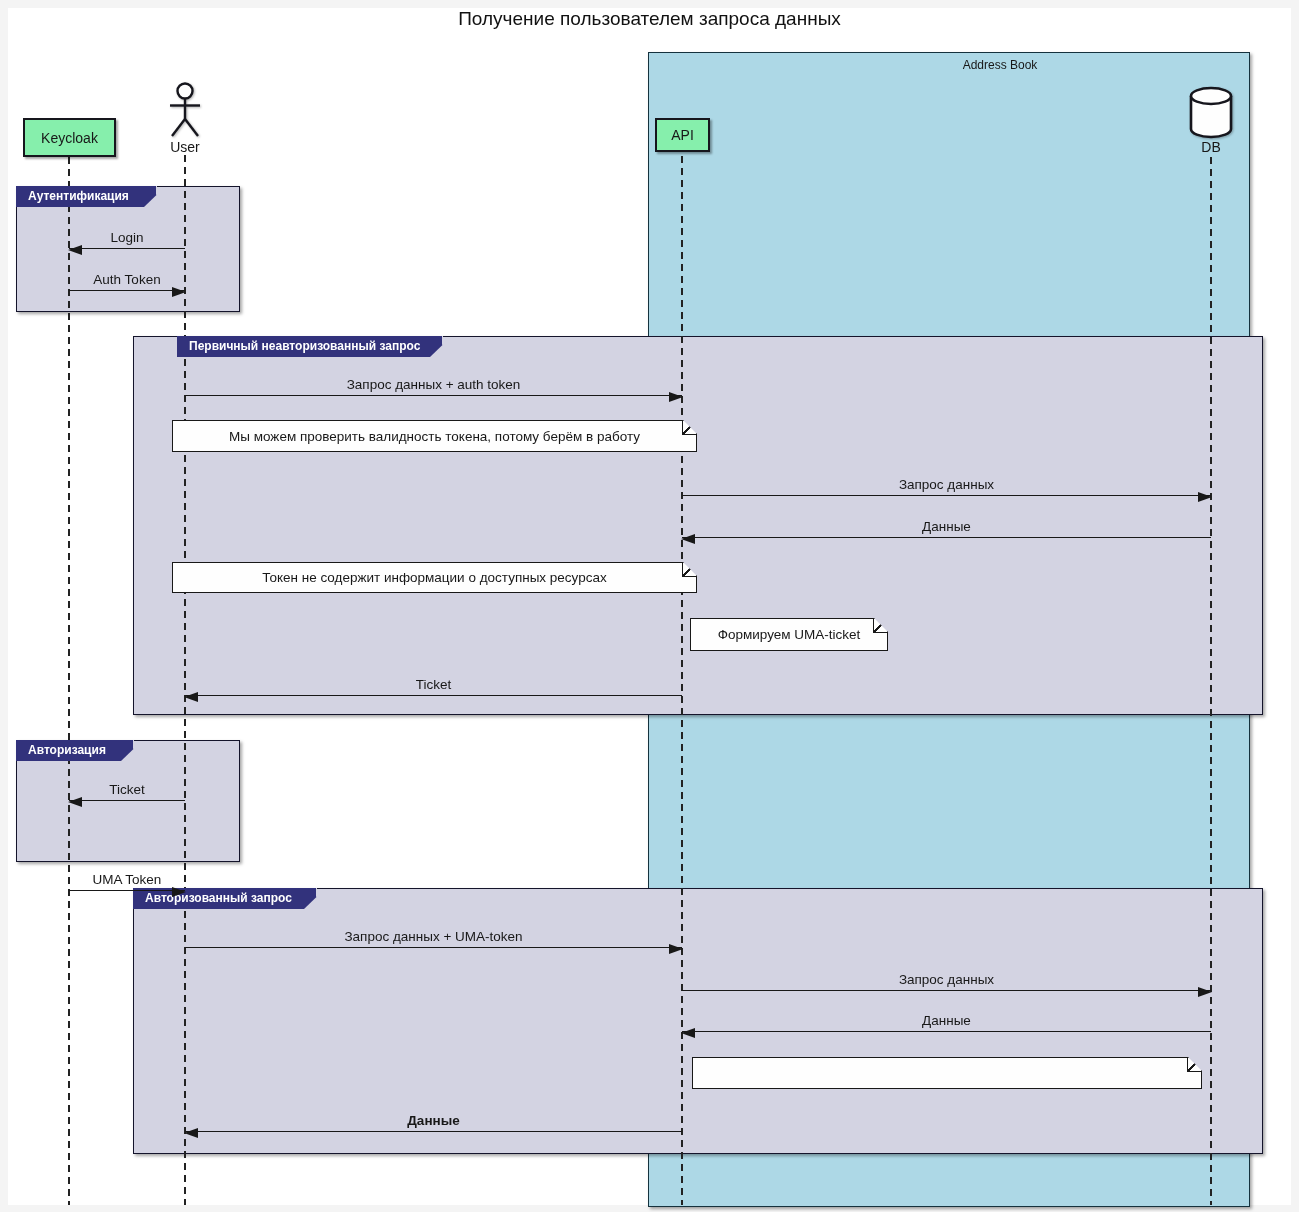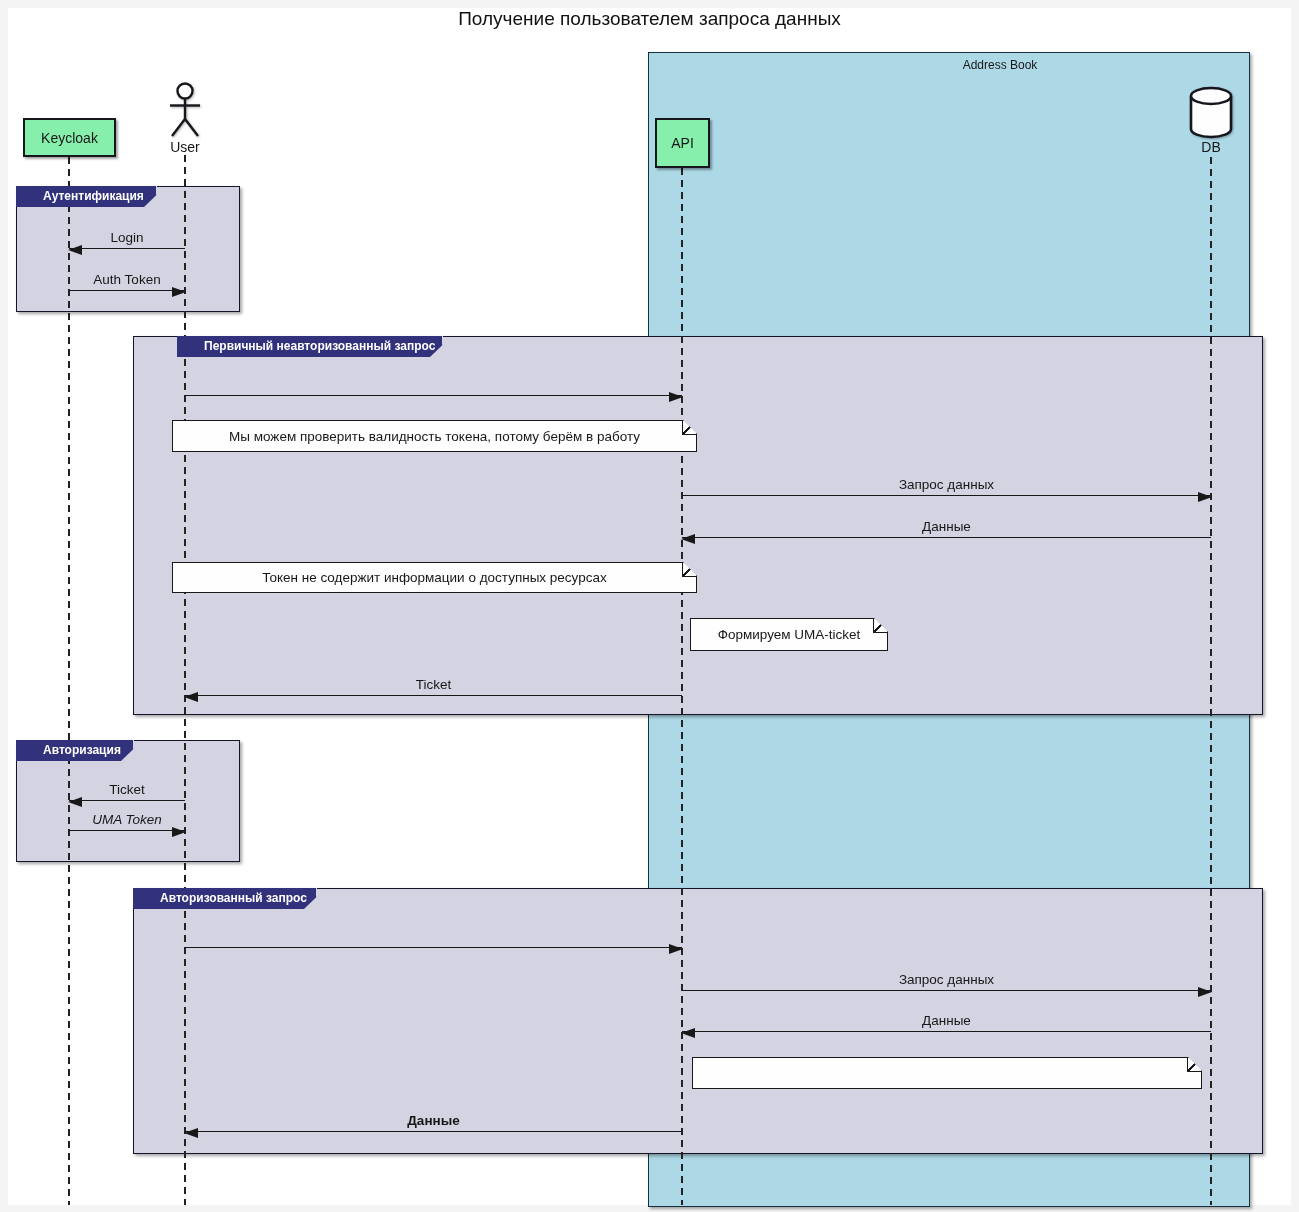--- a/index.html
+++ b/index.html
@@ -31,21 +31,21 @@
 
   
   .frame{
     background:#d3d3e2;border:1.6px solid #14142b;box-sizing:border-box;
     box-shadow:2px 2px 3px rgba(0,0,0,.35);z-index:2;
   }
   .frame-tab{
     position:absolute;z-index:4;height:21px;background:#32327c;
     clip-path:polygon(0 0,100% 0,100% 40%,calc(100% - 13px) 100%,0 100%);
     color:#ffffff;font-size:12px;font-weight:bold;
-    line-height:21px;padding-left:27px;box-sizing:border-box;
+    line-height:21px;padding-left:12px;box-sizing:border-box;
     border-right:1px solid #d3d3e2;
   }
 
   
   .msg{position:absolute;height:19px;z-index:5;}
   .msg-label{position:absolute;left:0;right:0;bottom:4px;text-align:center;font-size:13.5px;white-space:nowrap;margin-top:44px;}
   .msg-line{position:absolute;left:0;right:0;bottom:0;height:0;border-bottom:1.4px solid #181818;}
   .head-right{position:absolute;right:-1px;bottom:-6px;width:0;height:0;
     border-left:14px solid #181818;border-top:5.5px solid transparent;border-bottom:5.5px solid transparent;}
   .head-left{position:absolute;left:-1px;bottom:-6px;width:0;height:0;
@@ -107,21 +107,21 @@
 
 <svg class="abs shape" style="left:165px;top:82px;" width="40" height="56" viewBox="0 0 40 56">
   <circle cx="20" cy="9" r="7.5" fill="#fefefe" stroke="#16161d" stroke-width="2.4"></circle>
   <line x1="20" y1="16.5" x2="20" y2="37" stroke="#16161d" stroke-width="2.4"></line>
   <line x1="5" y1="23.5" x2="35" y2="23.5" stroke="#16161d" stroke-width="2.4"></line>
   <line x1="20" y1="37" x2="7" y2="54" stroke="#16161d" stroke-width="2.4"></line>
   <line x1="20" y1="37" x2="33" y2="54" stroke="#16161d" stroke-width="2.4"></line>
 </svg>
 <div class="abs plabel" style="left:150px;top:139px;width:70px;">User</div>
 
-<div class="abs pbox" style="left:655px;top:118px;width:55px;height:50px;">
+<div class="abs pbox" style="left:655px;top:118px;width:55px;height:34px;">
   <span>API</span>
 </div>
 
 <svg class="abs shape" style="left:1188px;top:85px;" width="46" height="54" viewBox="0 0 46 54">
   <path d="M3,11 v33 a20,8 0 0 0 40,0 v-33" fill="#fefefe" stroke="#16161d" stroke-width="2.6"></path>
   <ellipse cx="23" cy="11" rx="20" ry="8" fill="#fefefe" stroke="#16161d" stroke-width="2.6"></ellipse>
 </svg>
 <div class="abs plabel" style="left:1176px;top:139px;width:70px;">DB</div>
 
 <div class="msg" style="left:69px;width:116px;top:230px;">
@@ -129,20 +129,21 @@
   <div class="msg-line"></div>
   <div class="head-left"></div>
 </div>
 <div class="msg" style="left:69px;width:116px;top:272px;">
   <div class="msg-label">Auth Token</div>
   <div class="msg-line"></div>
   <div class="head-right"></div>
 </div>
 
 <div class="msg" style="left:185px;width:497px;top:377px;">
+  <div class="msg-label">Запрос данных + auth token</div>
   <div class="msg-line"></div>
   <div class="head-right"></div>
 </div>
 
 <div class="note" style="left:172px;top:420px;width:525px;height:32px;">
   <span>Мы можем проверить валидность токена, потому берём в работу</span>
   <div class="fold"></div>
 </div>
 
 <div class="msg" style="left:682px;width:529px;top:477px;">
@@ -170,27 +171,28 @@
   <div class="msg-label">Ticket</div>
   <div class="msg-line"></div>
   <div class="head-left"></div>
 </div>
 
 <div class="msg" style="left:69px;width:116px;top:782px;">
   <div class="msg-label">Ticket</div>
   <div class="msg-line"></div>
   <div class="head-left"></div>
 </div>
-<div class="msg" style="left:69px;width:116px;top:812px;font-style:italic;">
+<div class="msg" style="left:69px;width:116px;top:872px;">
   <div class="msg-label">UMA Token</div>
   <div class="msg-line"></div>
   <div class="head-right"></div>
 </div>
 
 <div class="msg" style="left:185px;width:497px;top:929px;">
+  <div class="msg-label">Запрос данных + UMA-token</div>
   <div class="msg-line"></div>
   <div class="head-right"></div>
 </div>
 <div class="msg" style="left:682px;width:529px;top:972px;">
   <div class="msg-label">Запрос данных</div>
   <div class="msg-line"></div>
   <div class="head-right"></div>
 </div>
 <div class="msg" style="left:682px;width:529px;top:1013px;">
   <div class="msg-label">Данные</div>

